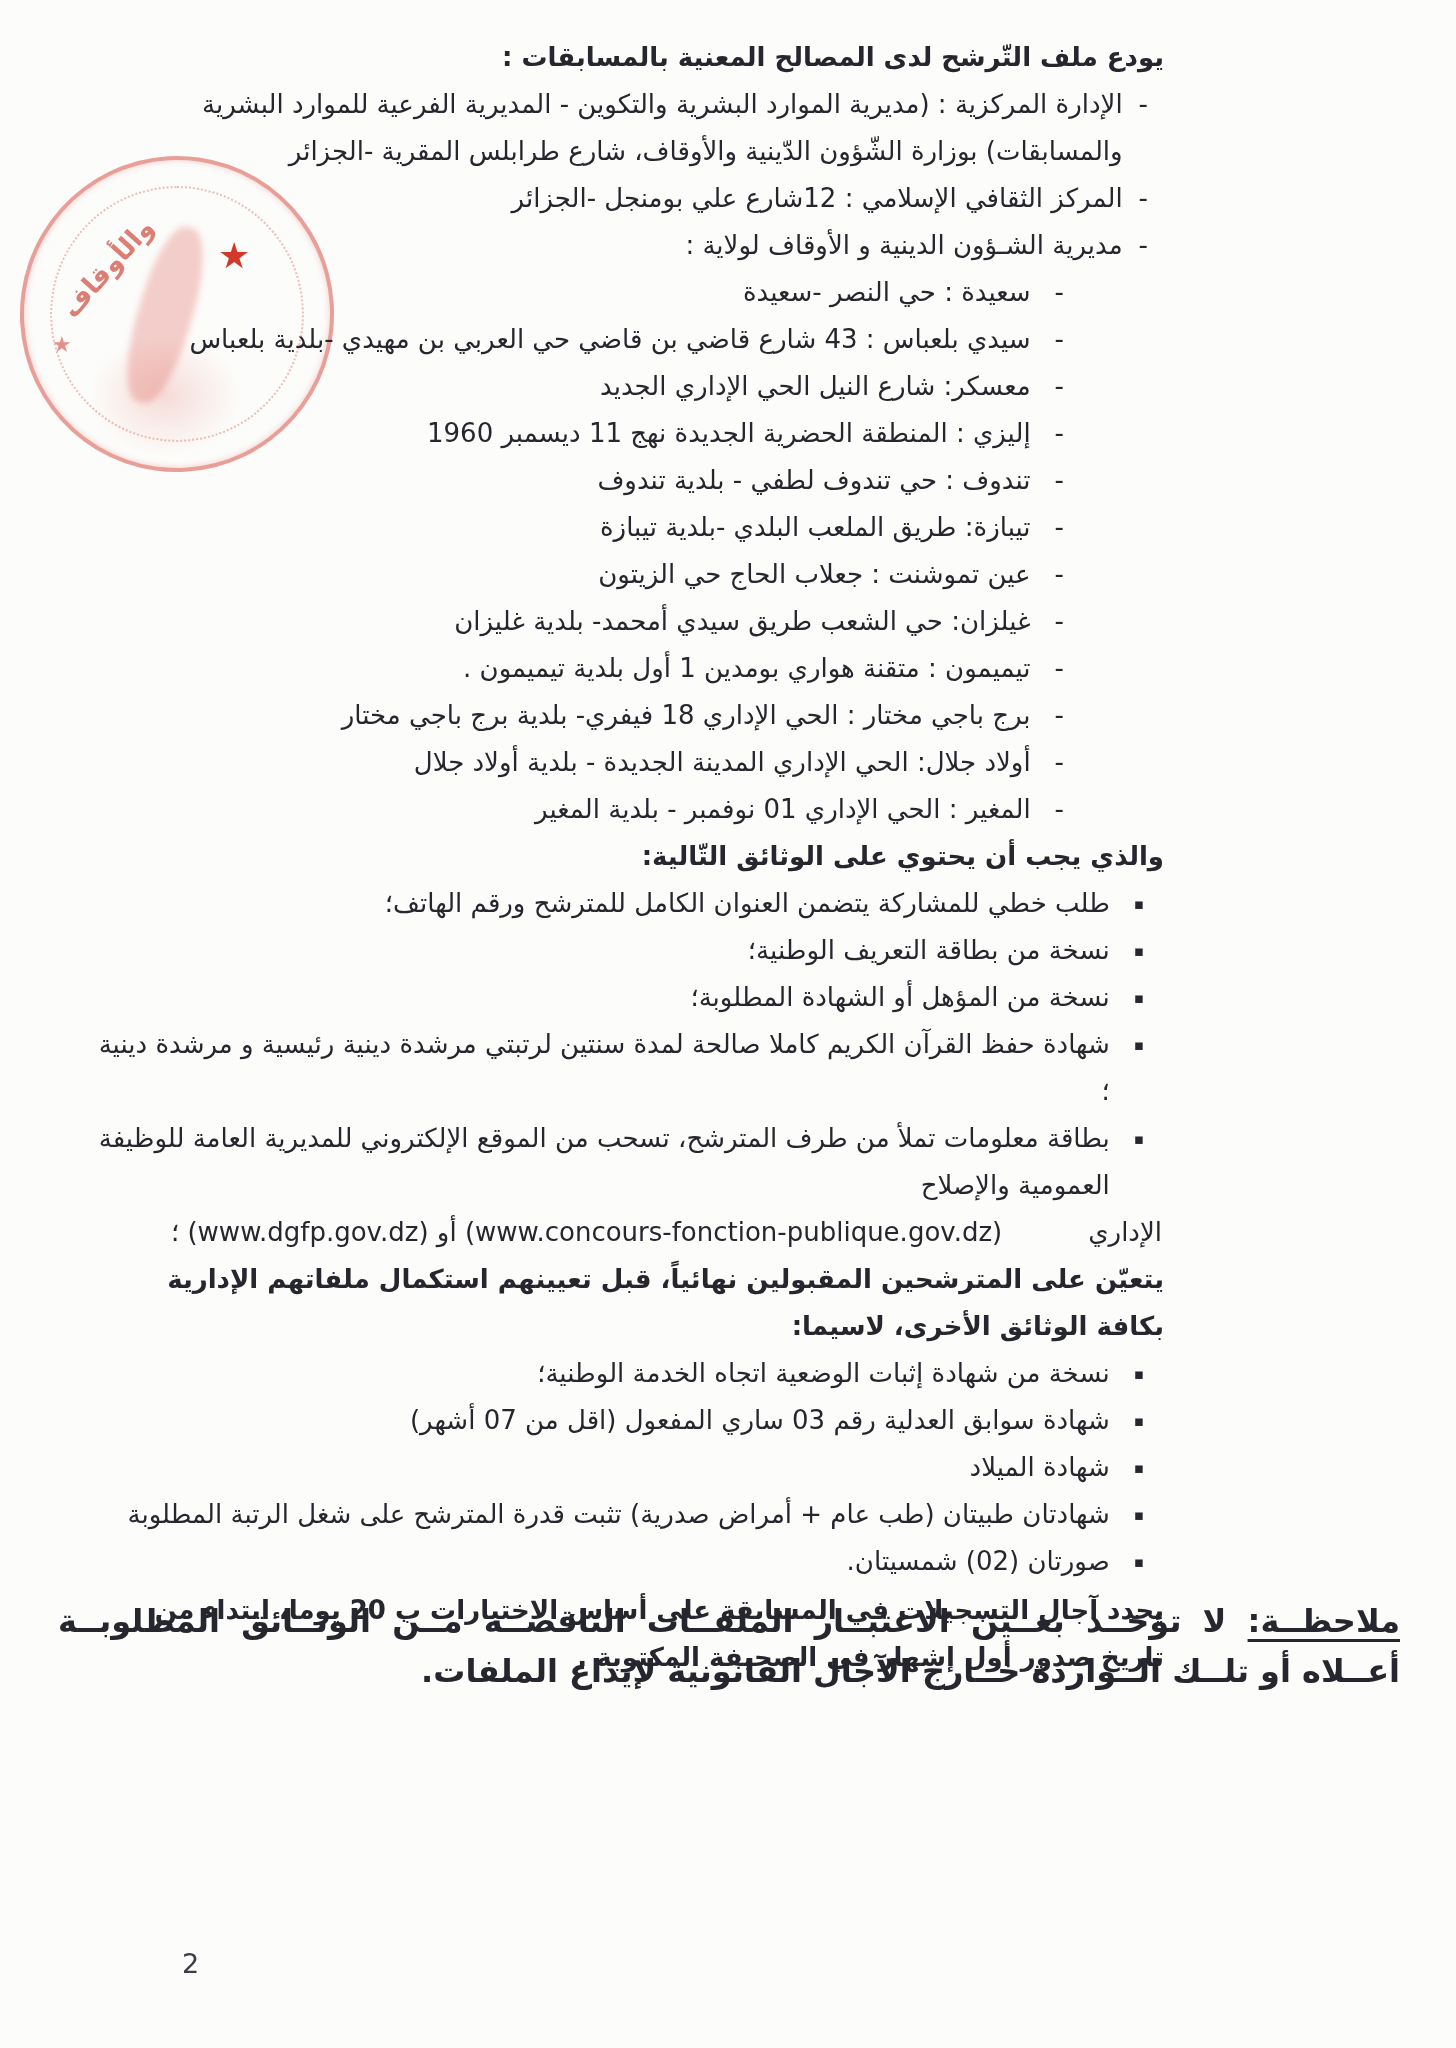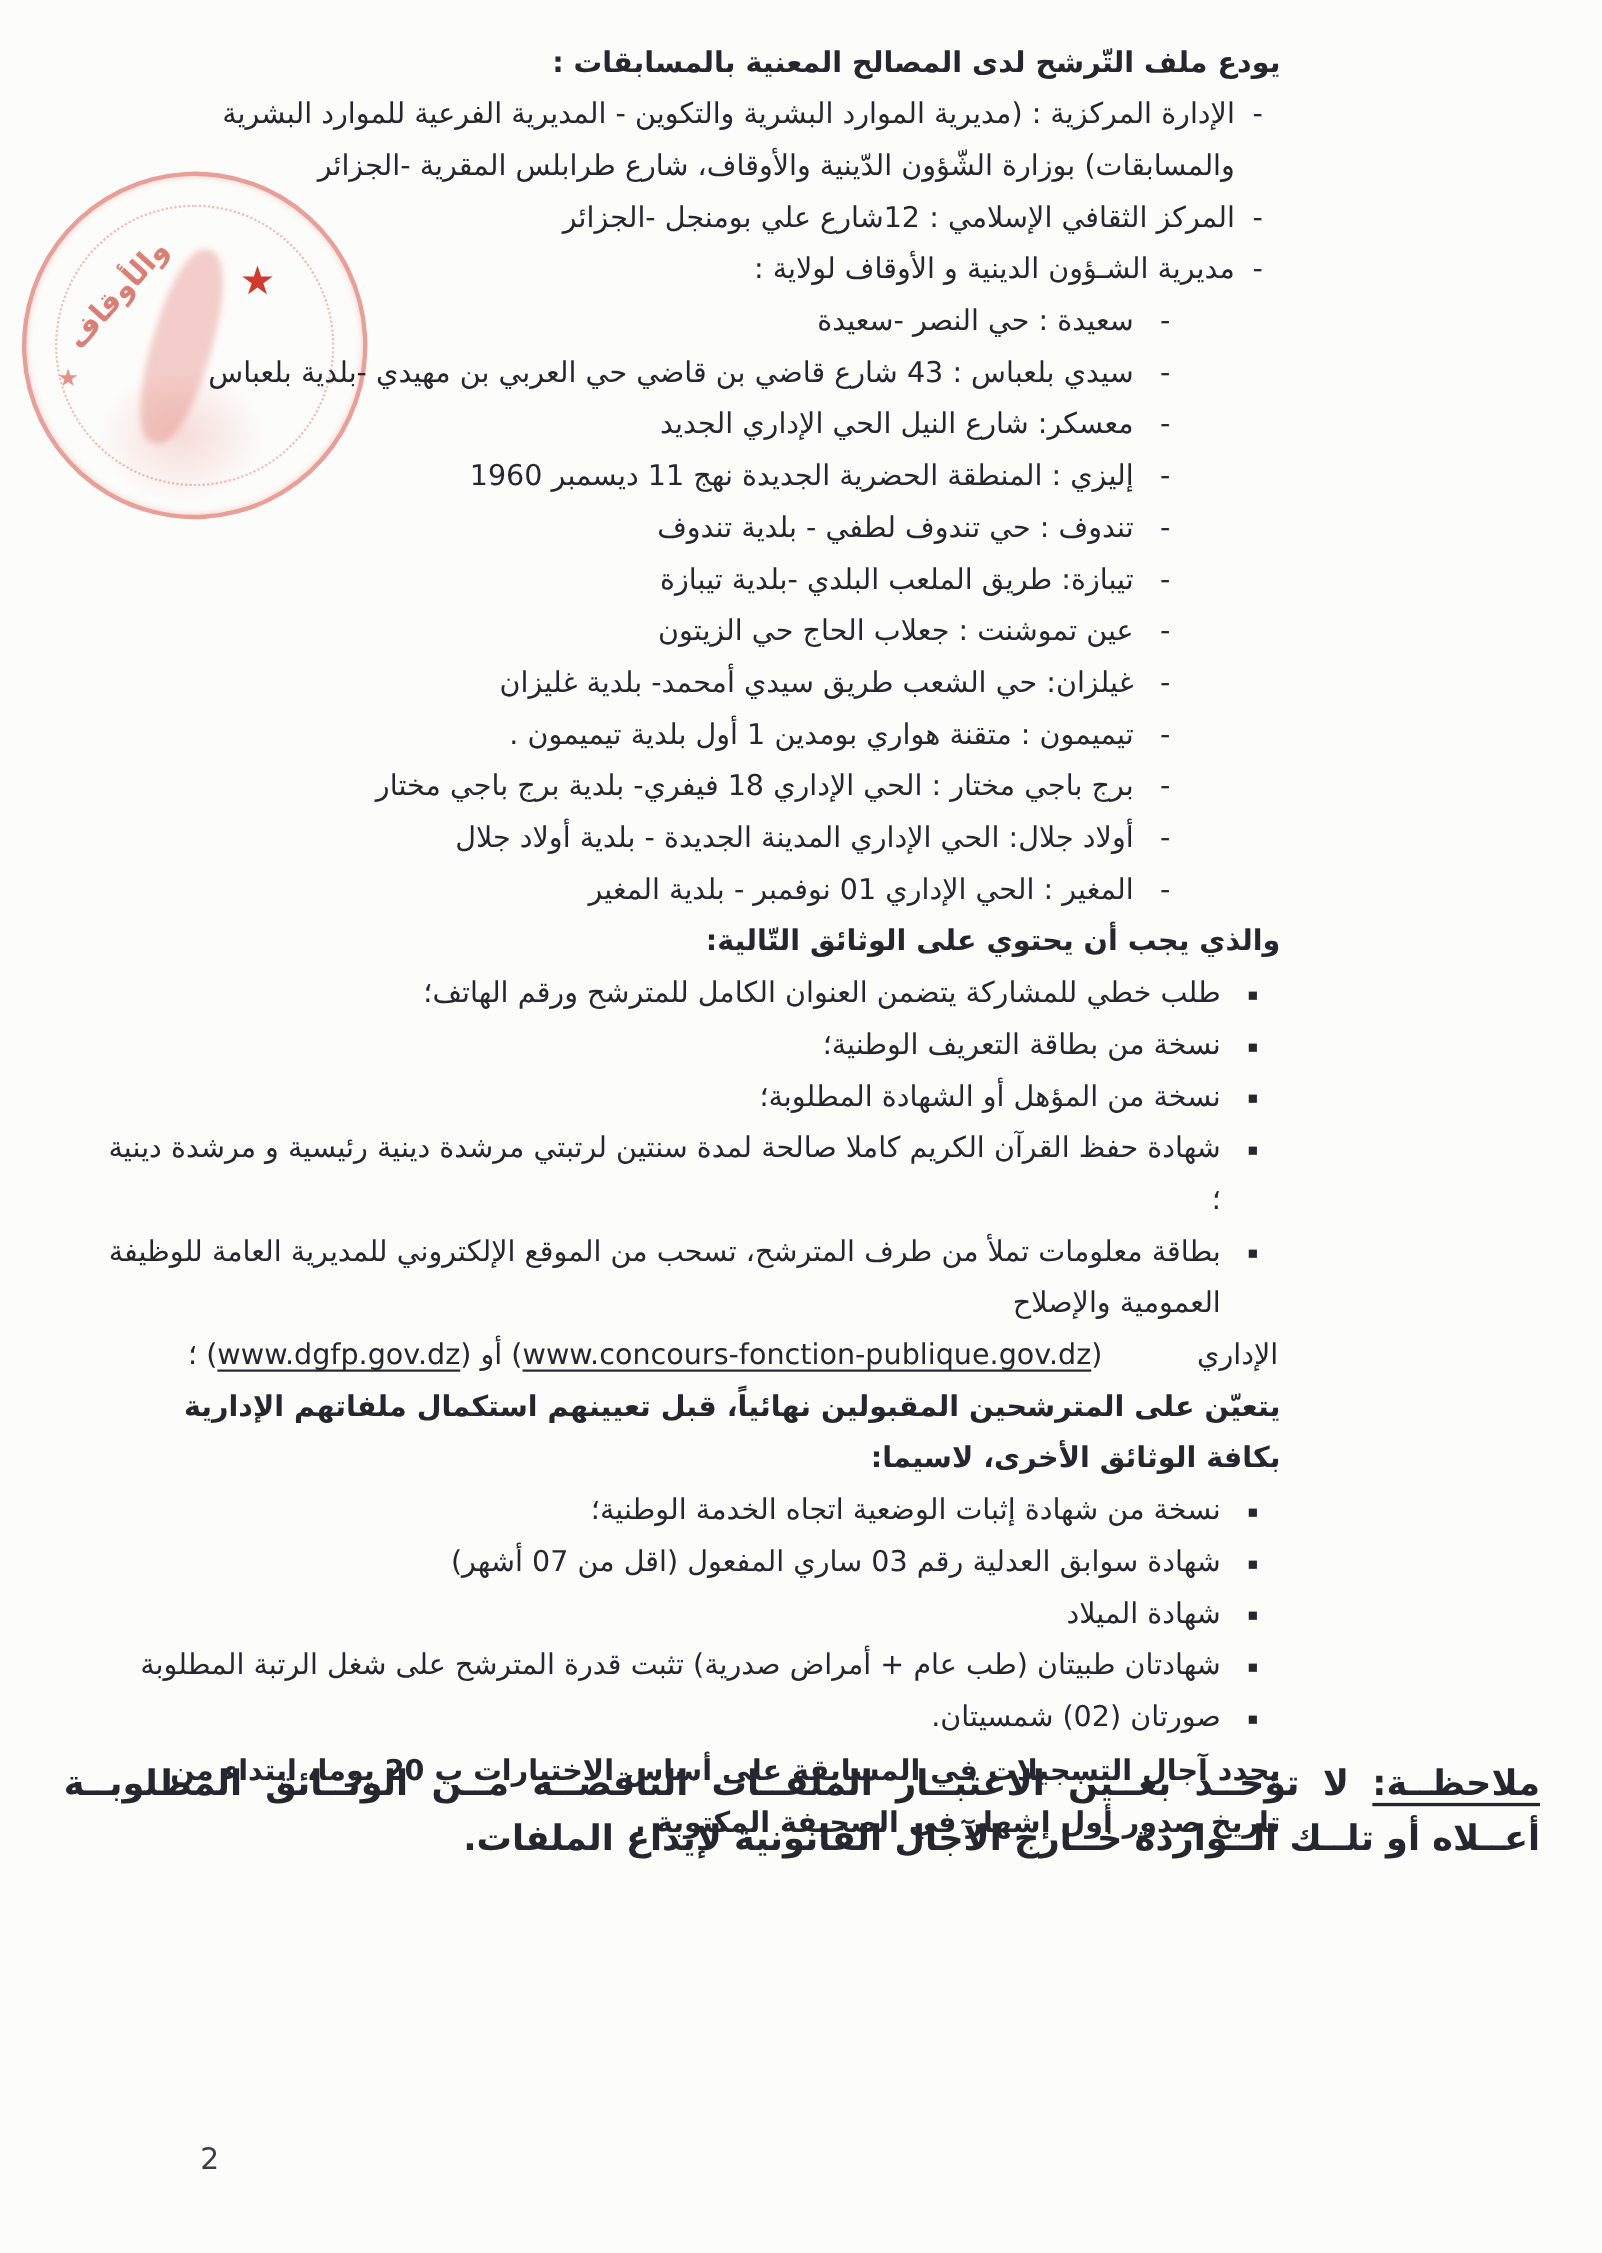--- a/index.html
+++ b/index.html
@@ -28,21 +28,20 @@
   .l2{padding-right:100px;gap:24px;}
   .sq{padding-right:20px;gap:24px;}
   .mk{flex:0 0 auto;}
   .sq .mk{font-size:15px;transform:translateY(1px);}
   .tx{flex:1 1 auto;}
   .url-line{
     display:flex;gap:86px;align-items:baseline;
     padding-right:2px;
   }
   .url{
-    text-decoration:underline;
     text-underline-offset:5px;
     unicode-bidi:embed;
   }
   .para{font-weight:bold;margin-top:2px;}
   .note{
     position:absolute;top:1596px;right:56px;width:1342px;
     font-size:32px;line-height:50px;font-weight:bold;
     text-align:justify;
   }
   .note-label{text-decoration:underline;text-underline-offset:7px;}

